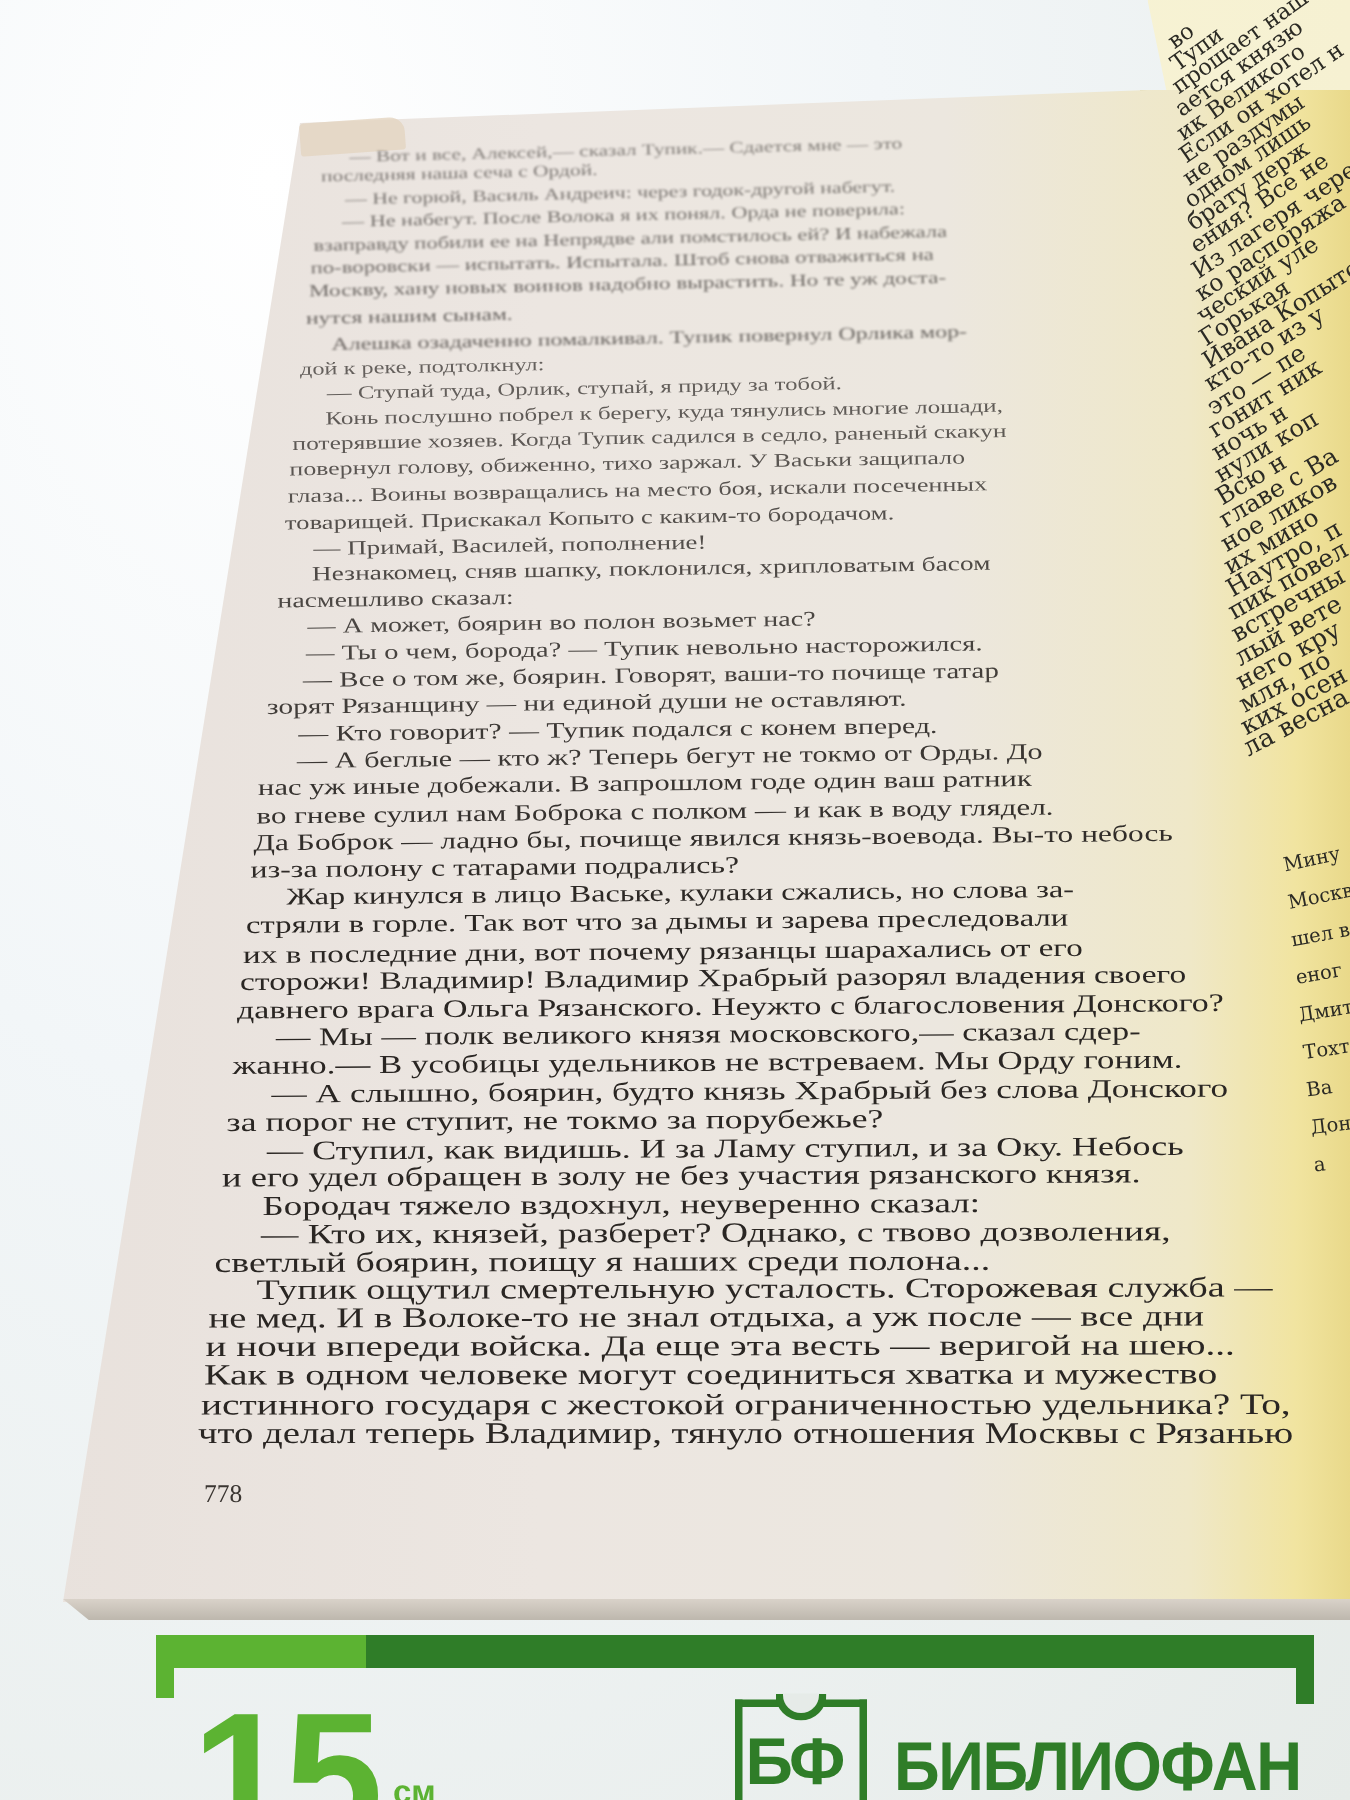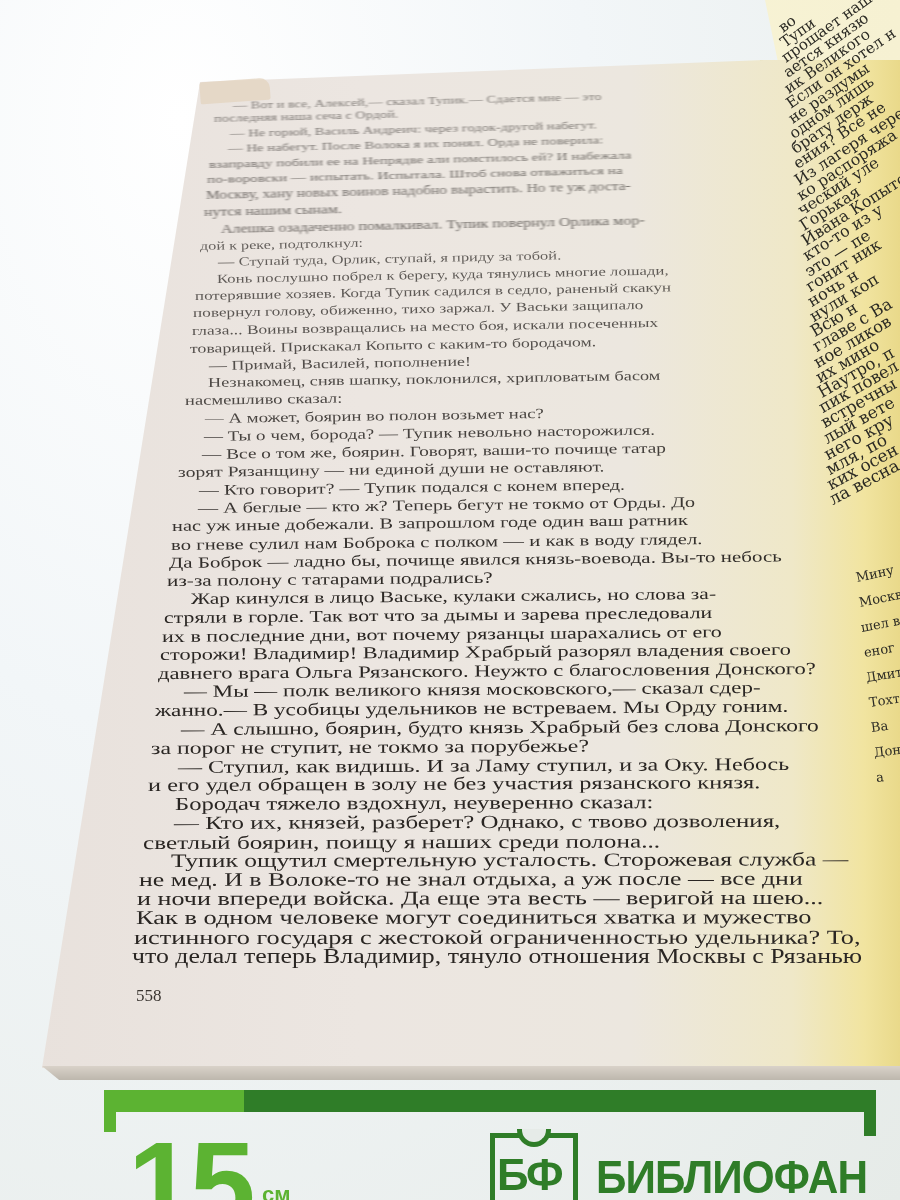--- a/index.html
+++ b/index.html
@@ -157,21 +157,21 @@
       <div class="rtext" style="left: 858.5px; top: 595px; font-size: 13px; transform: rotate(-11.25deg);">Москв</div>
       <div class="rtext" style="left: 861px; top: 620px; font-size: 13px; transform: rotate(-10.5deg);">шел в</div>
       <div class="rtext" style="left: 863.5px; top: 645px; font-size: 13px; transform: rotate(-9.75deg);">еног</div>
       <div class="rtext" style="left: 866px; top: 670px; font-size: 13px; transform: rotate(-9deg);">Дмитр</div>
       <div class="rtext" style="left: 868.5px; top: 695px; font-size: 13px; transform: rotate(-8.25deg);">Тохтам</div>
       <div class="rtext" style="left: 871px; top: 720px; font-size: 13px; transform: rotate(-7.5deg);">Ва</div>
       <div class="rtext" style="left: 873.5px; top: 745px; font-size: 13px; transform: rotate(-6.75deg);">Дон</div>
       <div class="rtext" style="left: 876px; top: 770px; font-size: 13px; transform: rotate(-6deg);">а</div>
     </div>
 
-  <div class="page-number">558</div>
+  <div class="page-number">778</div>
 
   <div>
     <div class="banner-bar"></div>
     <div class="banner-bar-left"></div>
     <div class="banner-tick-l"></div>
     <div class="banner-tick-r"></div>
     <div class="big-num">15</div>
     <div class="unit">см</div>
     <div class="logo-box"></div>
     <div class="logo-notch"></div>

